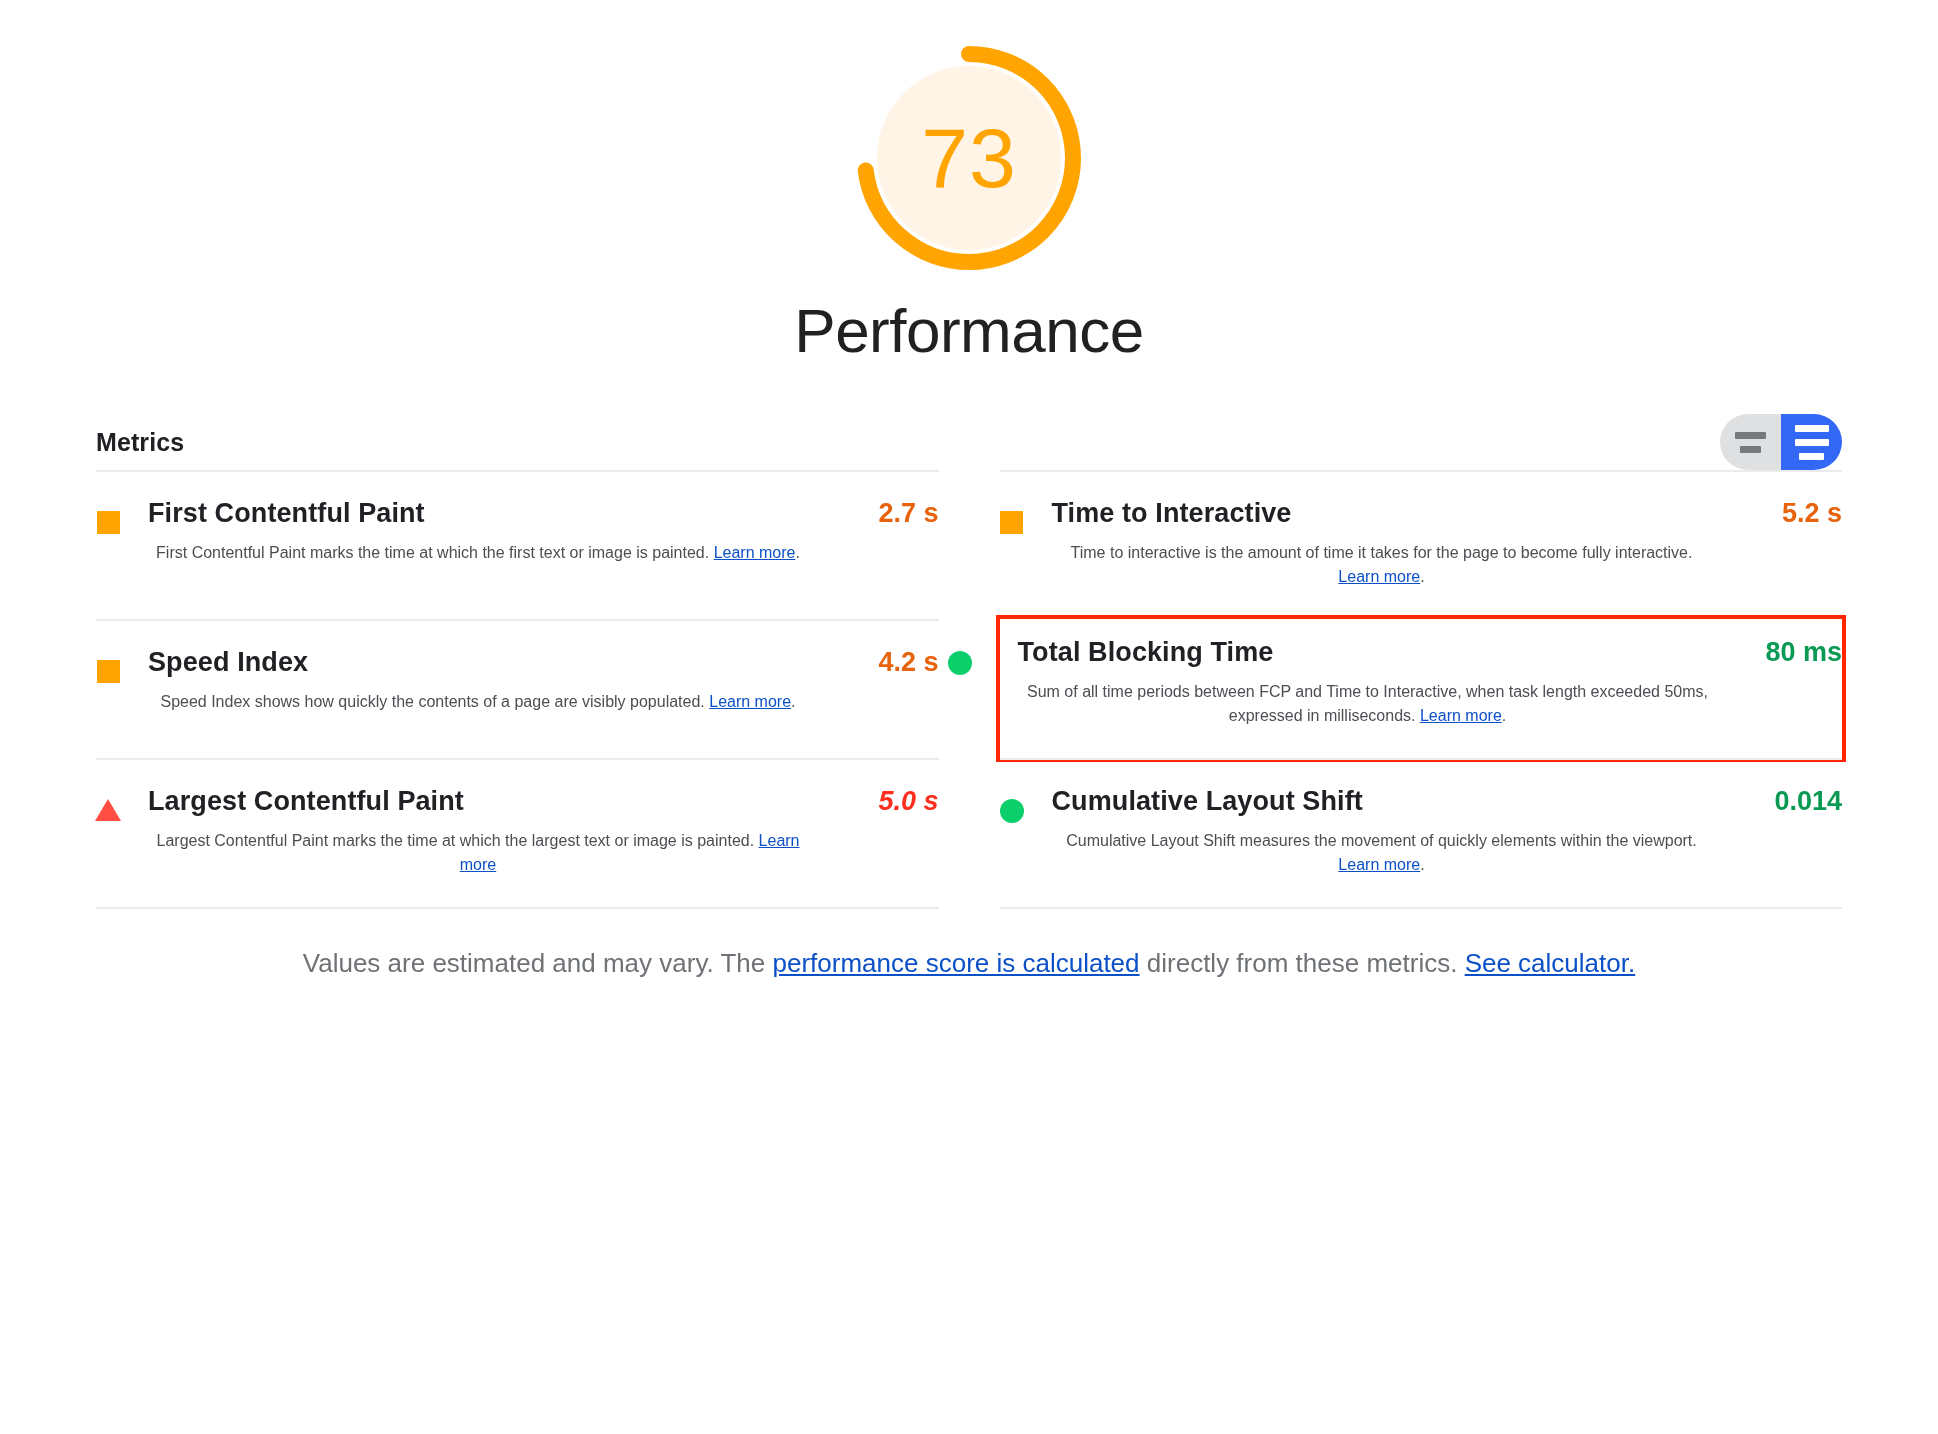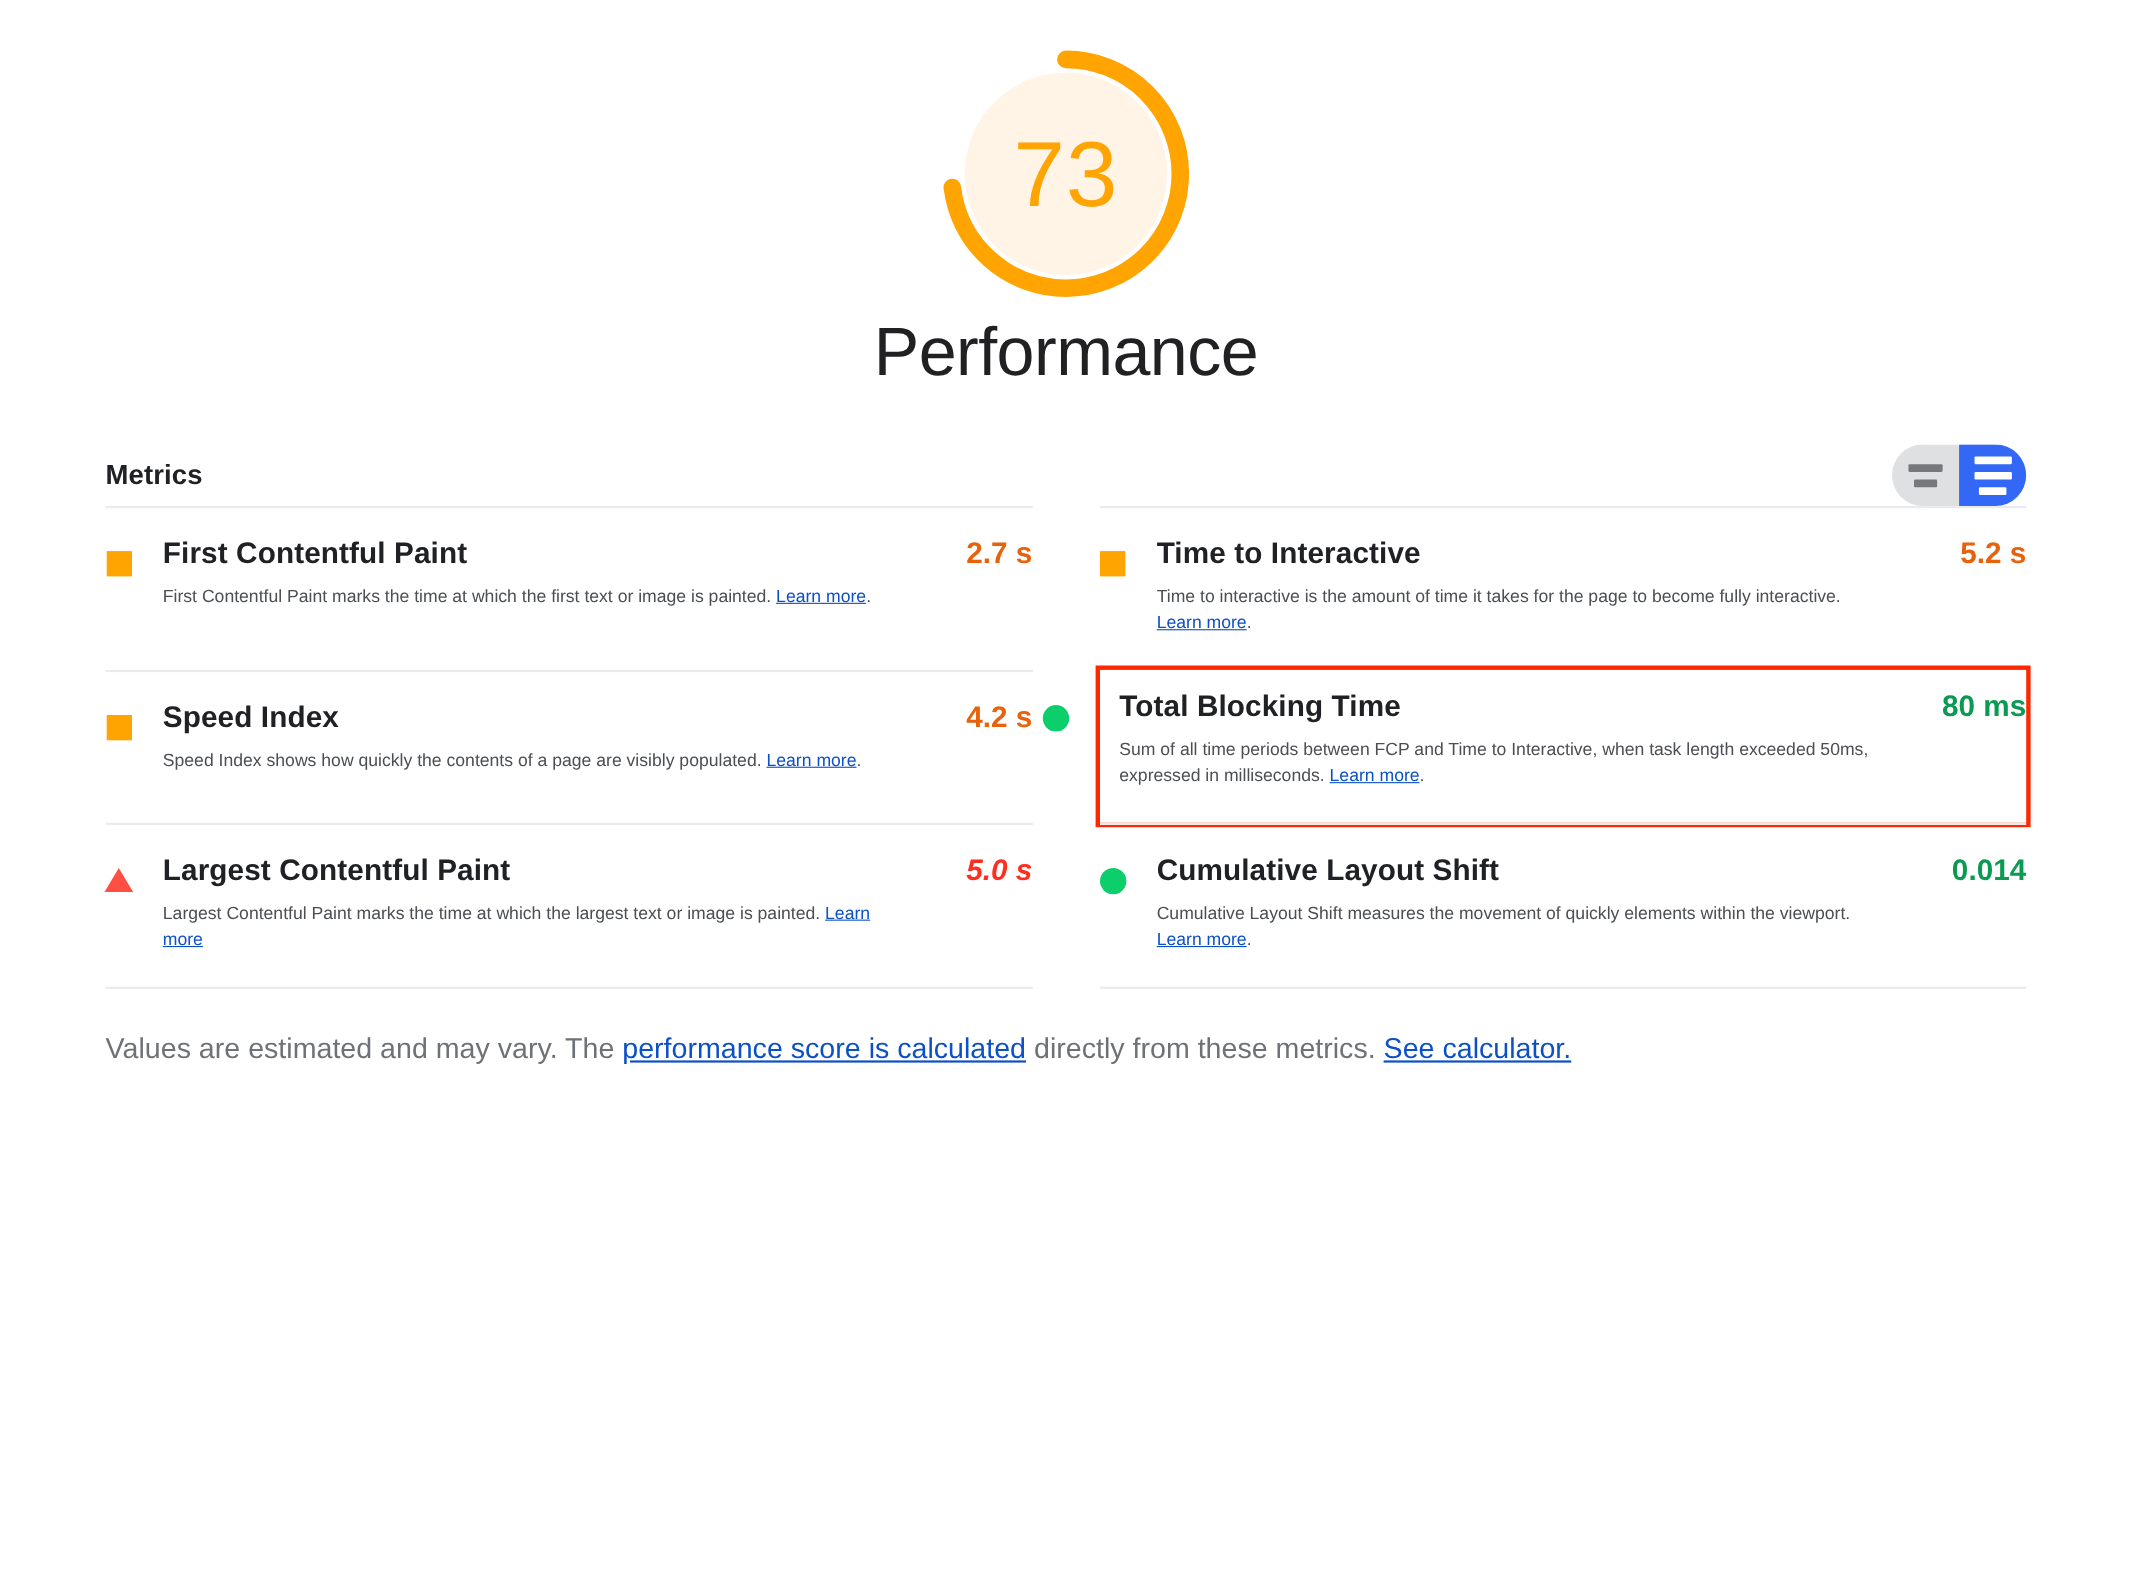--- a/index.html
+++ b/index.html
@@ -28,20 +28,21 @@
     background:#FFFFFF;
     font-family:"Liberation Sans","DejaVu Sans",sans-serif;
     color:var(--text-dark);
     overflow:hidden;
   }
   .page{
     width:1938px;
     height:1202px;
     position:relative;
     padding:0 96px;
+    text-align:center;
   }
 
   
   .gauge-wrap{
     padding-top:42px;
     display:flex;
     flex-direction:column;
     align-items:center;
   }
   .gauge{
@@ -55,21 +56,21 @@
     inset:0;
     display:flex;
     align-items:center;
     justify-content:center;
     font-size:84px;
     line-height:1;
     color:var(--orange);
     letter-spacing:1px;
   }
   .gauge-title{
-    margin-top:16px;
+    margin-top:26px;
     font-size:62px;
     line-height:1;
     font-weight:400;
     color:#212124;
     letter-spacing:-0.5px;
   }
 
   
   .metrics-header{
     margin-top:52px;

